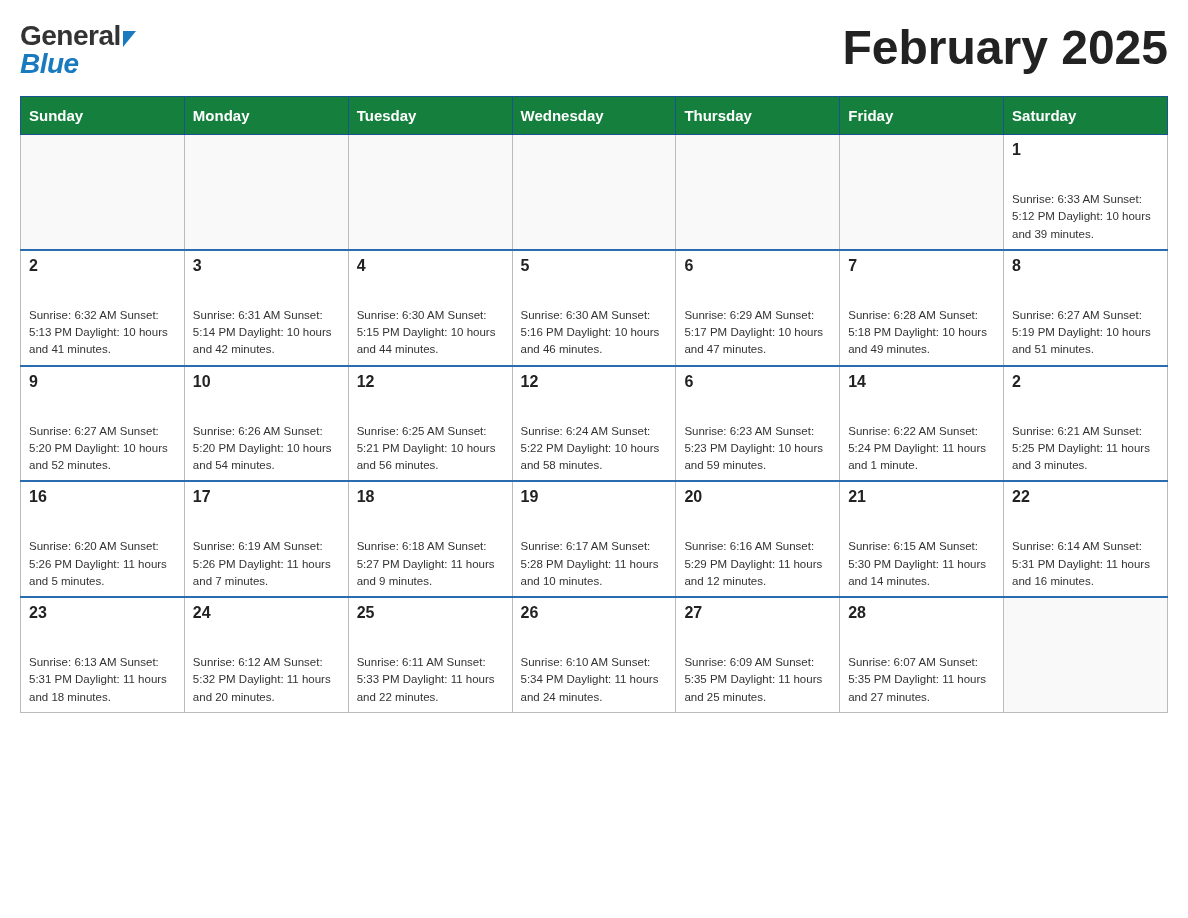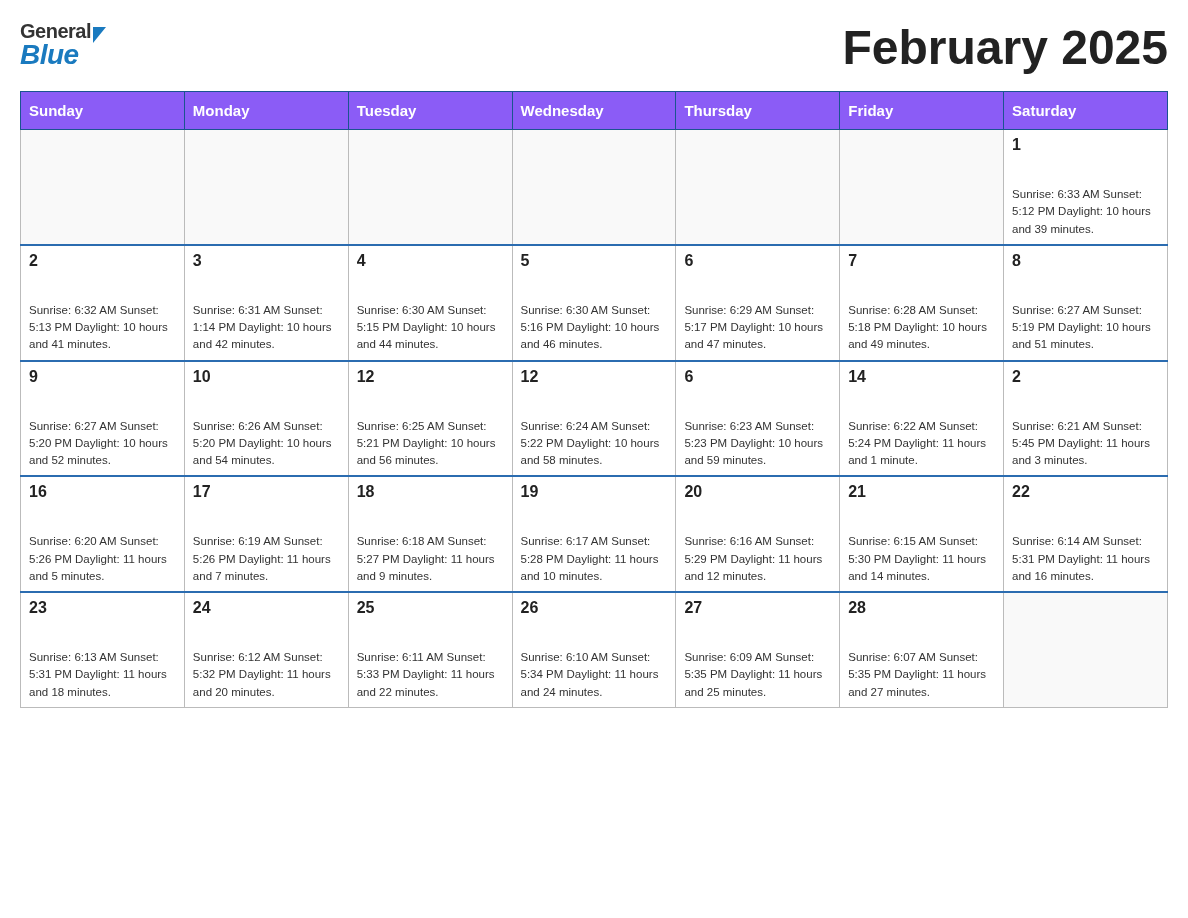--- a/index.html
+++ b/index.html
@@ -28,21 +28,21 @@
       font-size: 20px;
       color: #555;
       margin-top: 4px;
     }
     .calendar-table {
       width: 100%;
       border-collapse: collapse;
       border: 1px solid #999;
     }
     .calendar-table th {
-      background-color: #8b5cf6;
+      background-color: #15803d;
       color: white;
       font-size: 15px;
       font-weight: bold;
       padding: 10px 8px;
       text-align: left;
       border: 1px solid #1a5490;
     }
     .calendar-table td {
       vertical-align: top;
       border: 1px solid #bbb;
@@ -72,21 +72,21 @@
     
     .logo-wrapper {
       display: flex;
       flex-direction: column;
     }
     .logo-top-row {
       display: flex;
       align-items: center;
     }
     .logo-text-general {
-      font-size: 20px;
+      font-size: 28px;
       font-weight: bold;
       color: #333;
       letter-spacing: -0.5px;
     }
     .logo-triangle {
       display: inline-block;
       width: 0;
       height: 0;
       border-style: solid;
       border-width: 16px 13px 0 0;
@@ -157,21 +157,21 @@
         <td>
           <div class="day-number">2</div>
           <div class="day-info">Sunrise: 6:32 AM
 Sunset: 5:13 PM
 Daylight: 10 hours
 and 41 minutes.</div>
         </td>
         <td>
           <div class="day-number">3</div>
           <div class="day-info">Sunrise: 6:31 AM
-Sunset: 1:14 PM
+Sunset: 5:14 PM
 Daylight: 10 hours
 and 42 minutes.</div>
         </td>
         <td>
           <div class="day-number">4</div>
           <div class="day-info">Sunrise: 6:30 AM
 Sunset: 5:15 PM
 Daylight: 10 hours
 and 44 minutes.</div>
         </td>
@@ -243,21 +243,21 @@
         <td>
           <div class="day-number">14</div>
           <div class="day-info">Sunrise: 6:22 AM
 Sunset: 5:24 PM
 Daylight: 11 hours
 and 1 minute.</div>
         </td>
         <td>
           <div class="day-number">2</div>
           <div class="day-info">Sunrise: 6:21 AM
-Sunset: 5:45 PM
+Sunset: 5:25 PM
 Daylight: 11 hours
 and 3 minutes.</div>
         </td>
       </tr>
       <tr class="row-divider">
         <td>
           <div class="day-number">16</div>
           <div class="day-info">Sunrise: 6:20 AM
 Sunset: 5:26 PM
 Daylight: 11 hours

